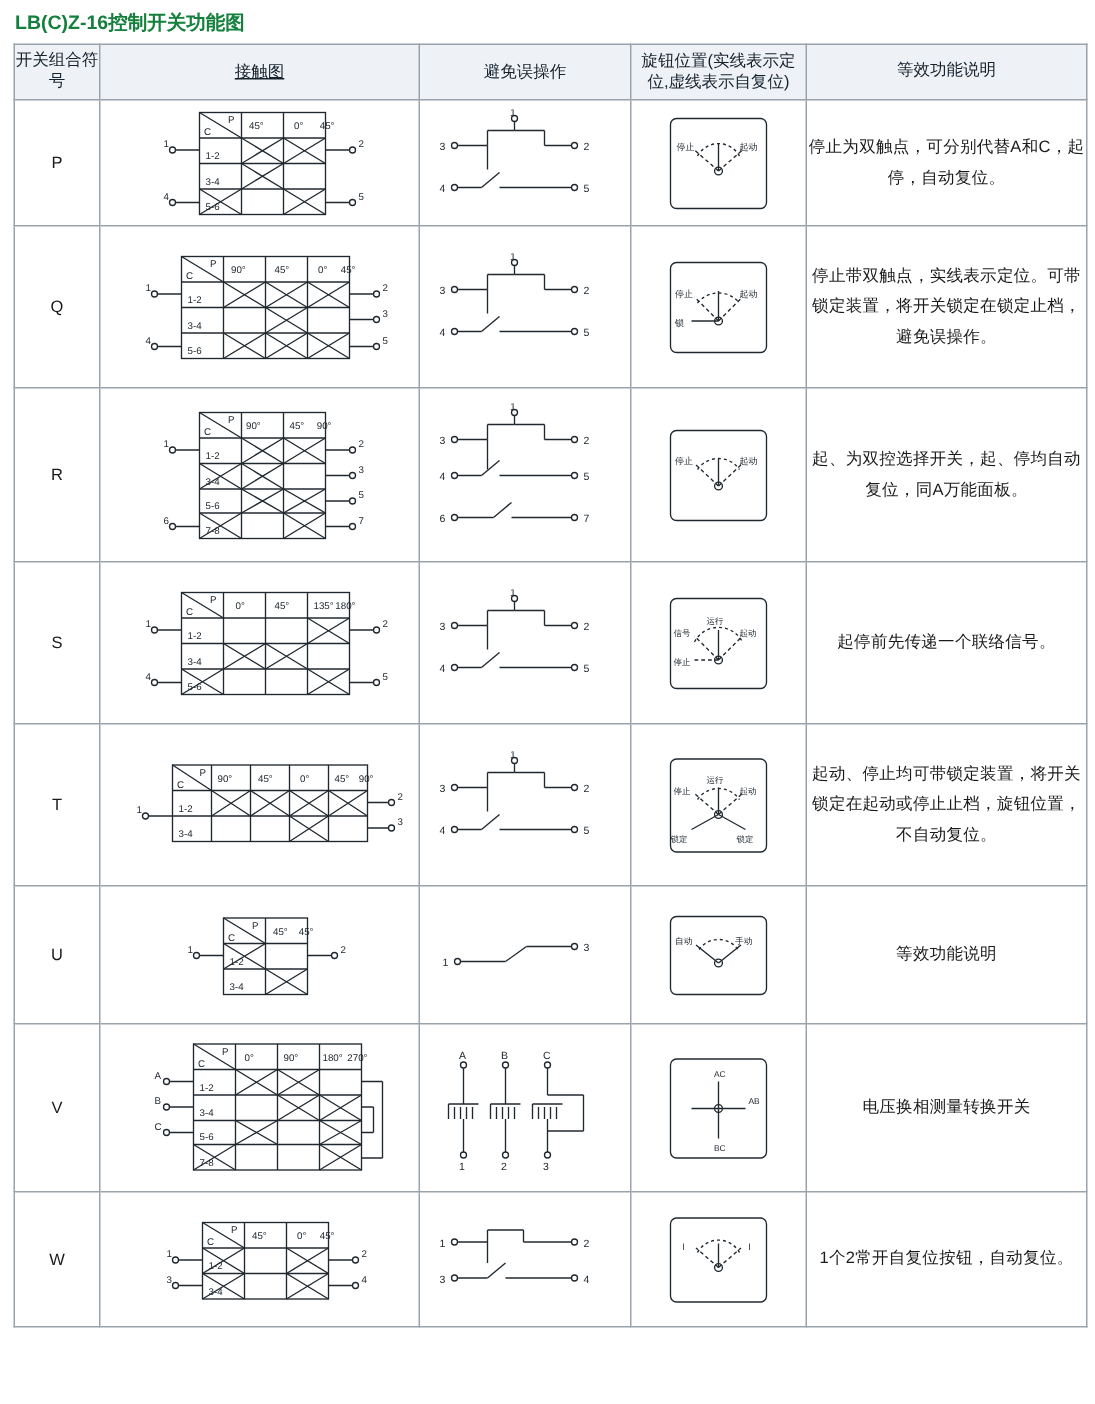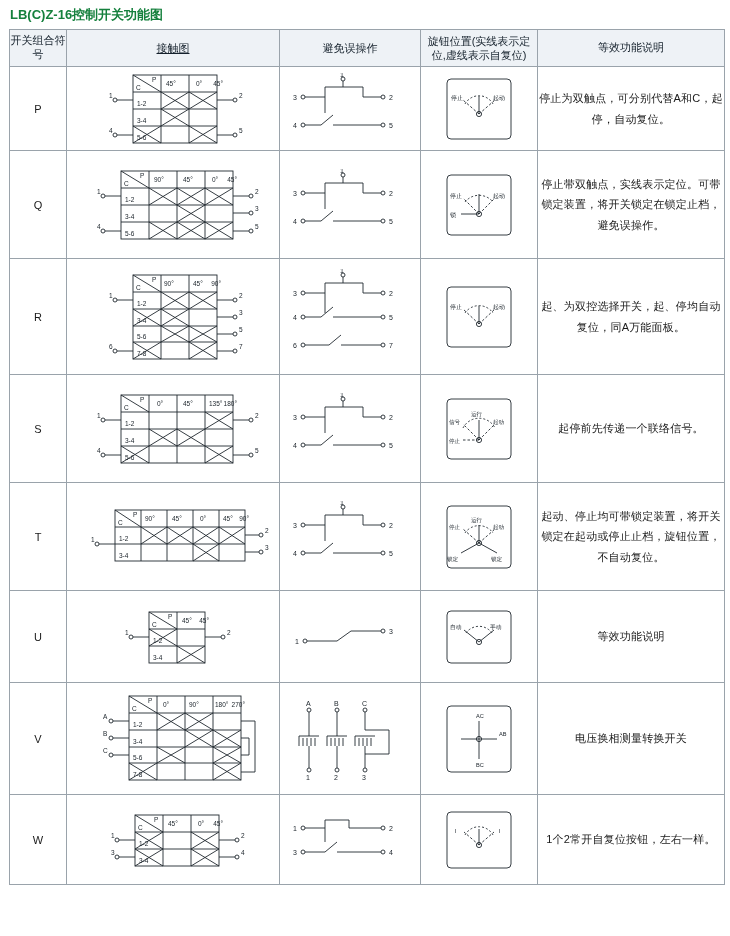--- a/index.html
+++ b/index.html
@@ -850,18 +850,18 @@
               <line x1="42" y1="38" x2="27" y2="25" stroke-dasharray="2.5,2"></line>
               <line x1="42" y1="38" x2="57" y2="25" stroke-dasharray="2.5,2"></line>
               <path d="M28,28 A16,16 0 0 1 56,28" stroke-dasharray="2,2"></path>
             </g>
             <g font-size="6" fill="#20282f" font-family="Liberation Sans, sans-serif">
               <text x="18" y="26">l</text>
                 <text x="62" y="26">l</text>
             </g>
           </svg>
         </td>
-        <td class="desc">1个2常开自复位按钮，左右一样。</td>
+        <td class="desc">1个2常开自复位按钮，自动复位。</td>
       </tr>
 
     </tbody>
   </table>
 </div>
 
 </body></html>

